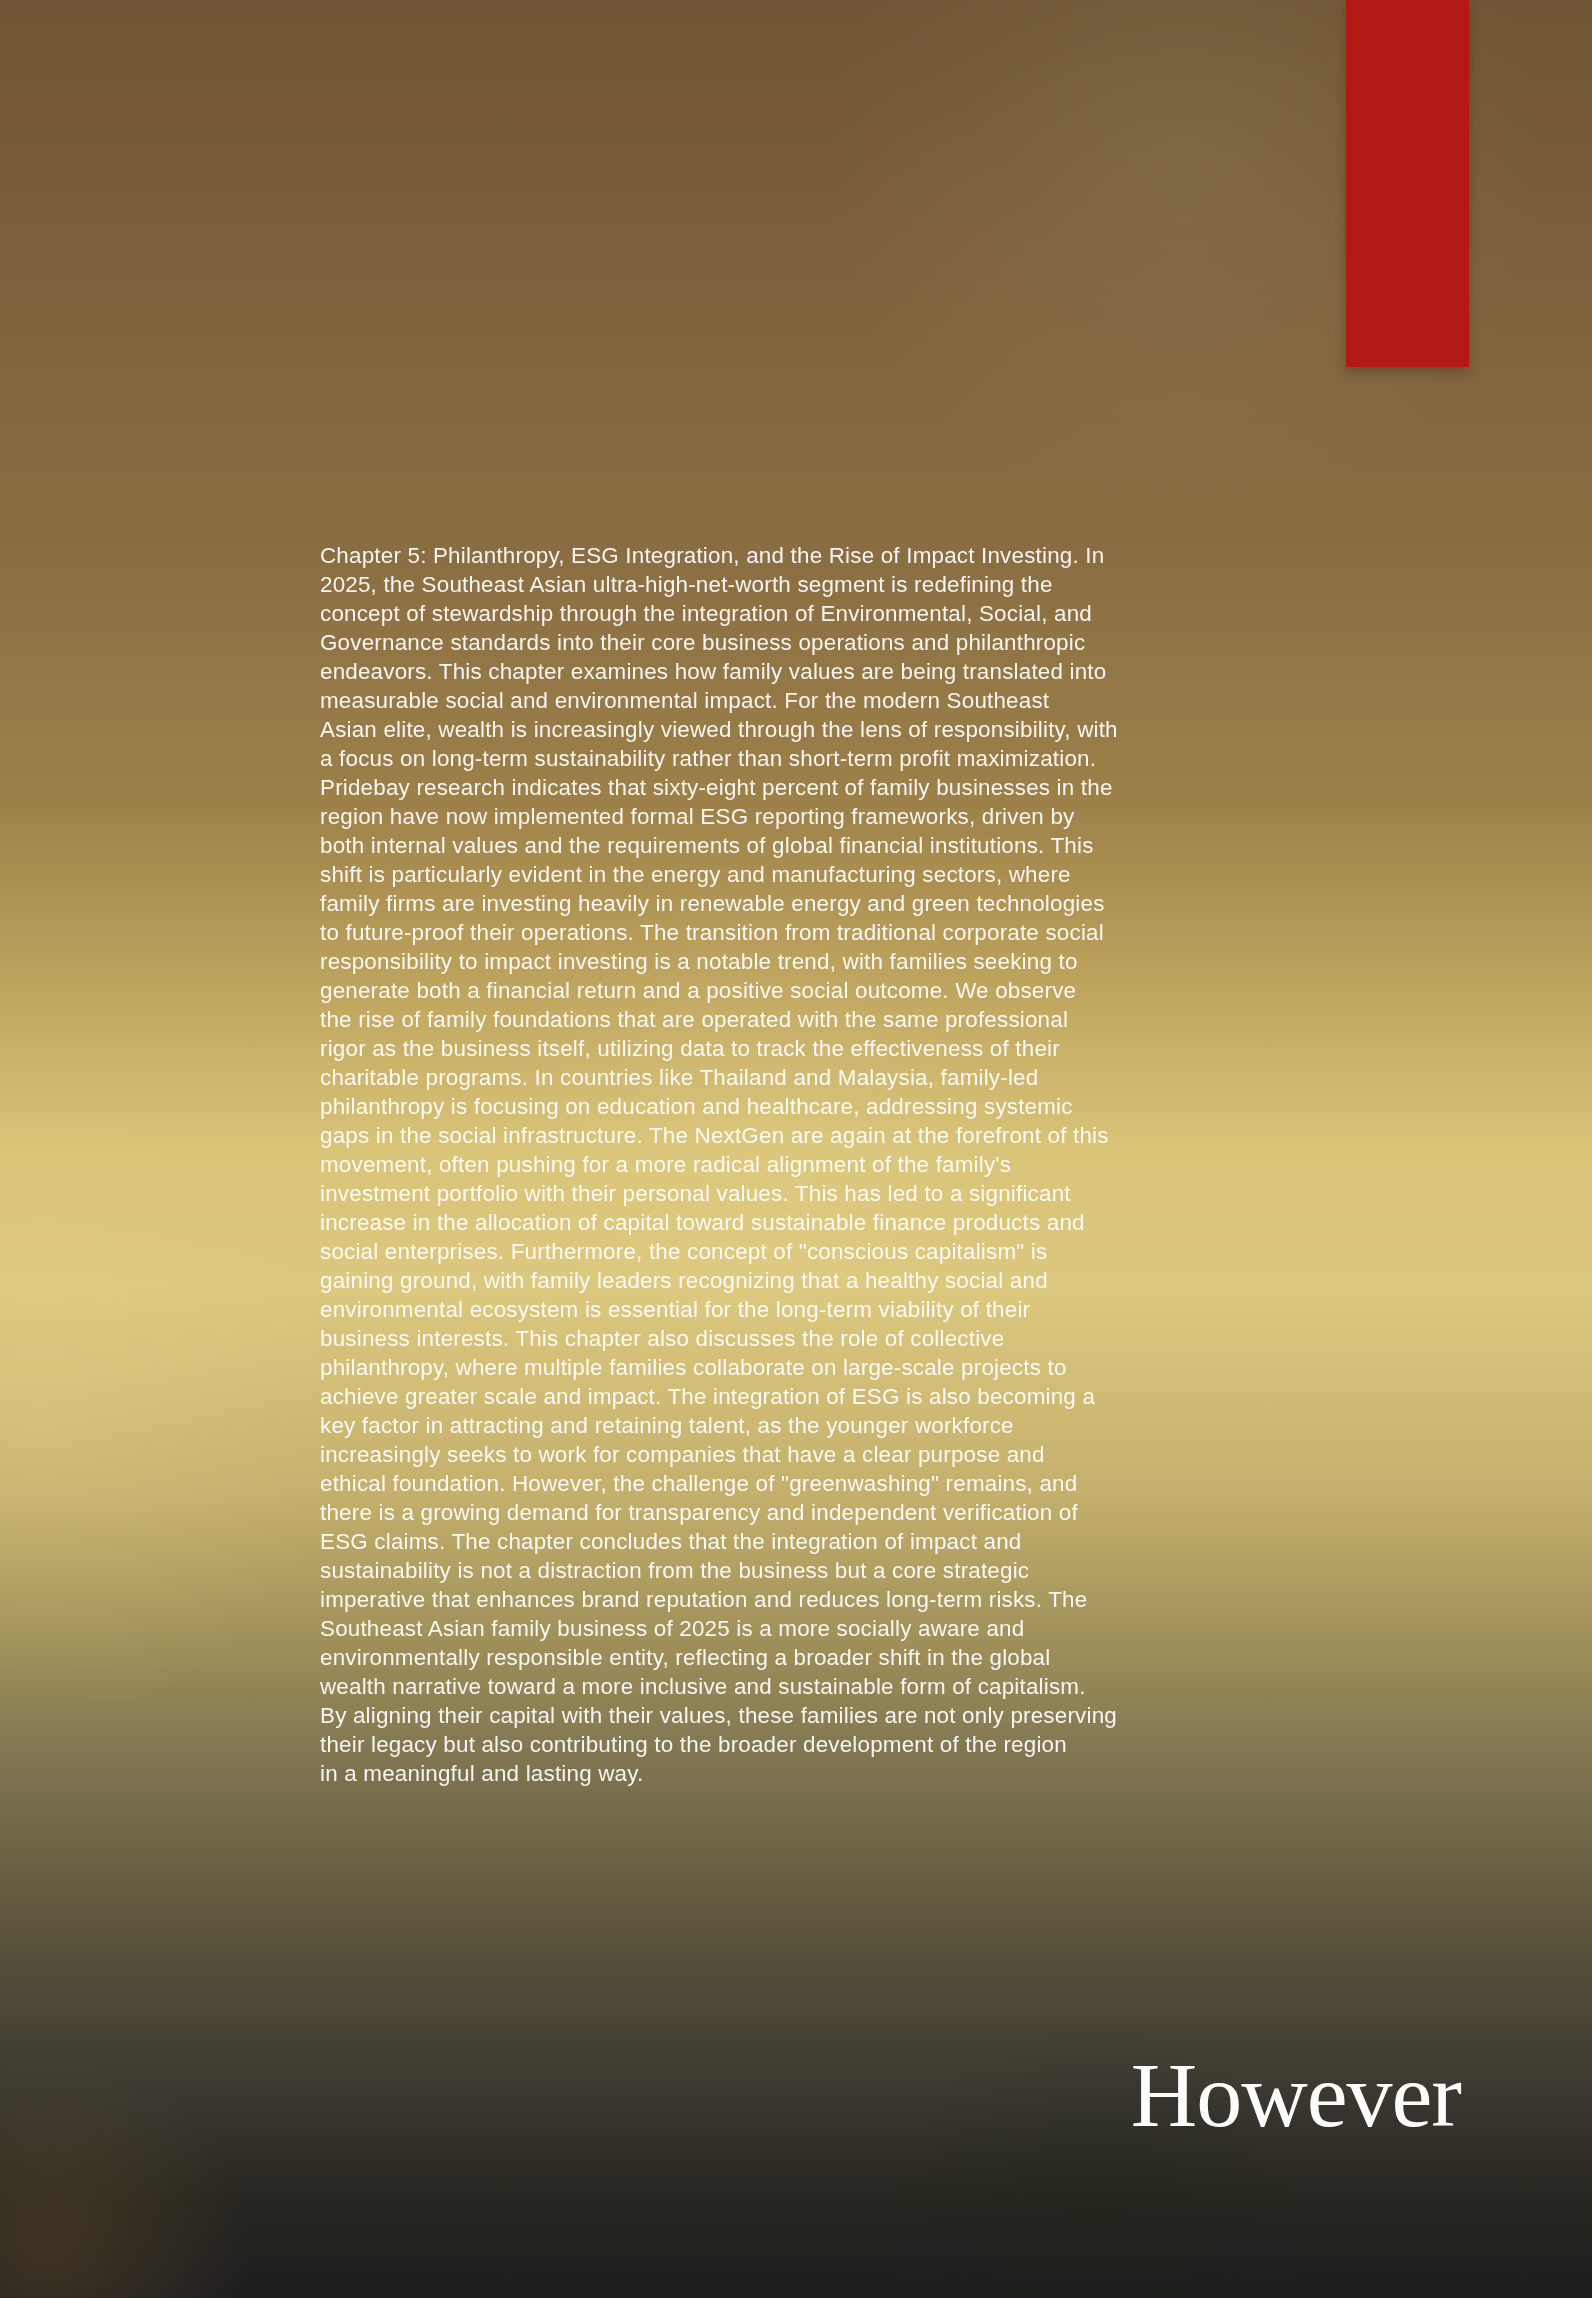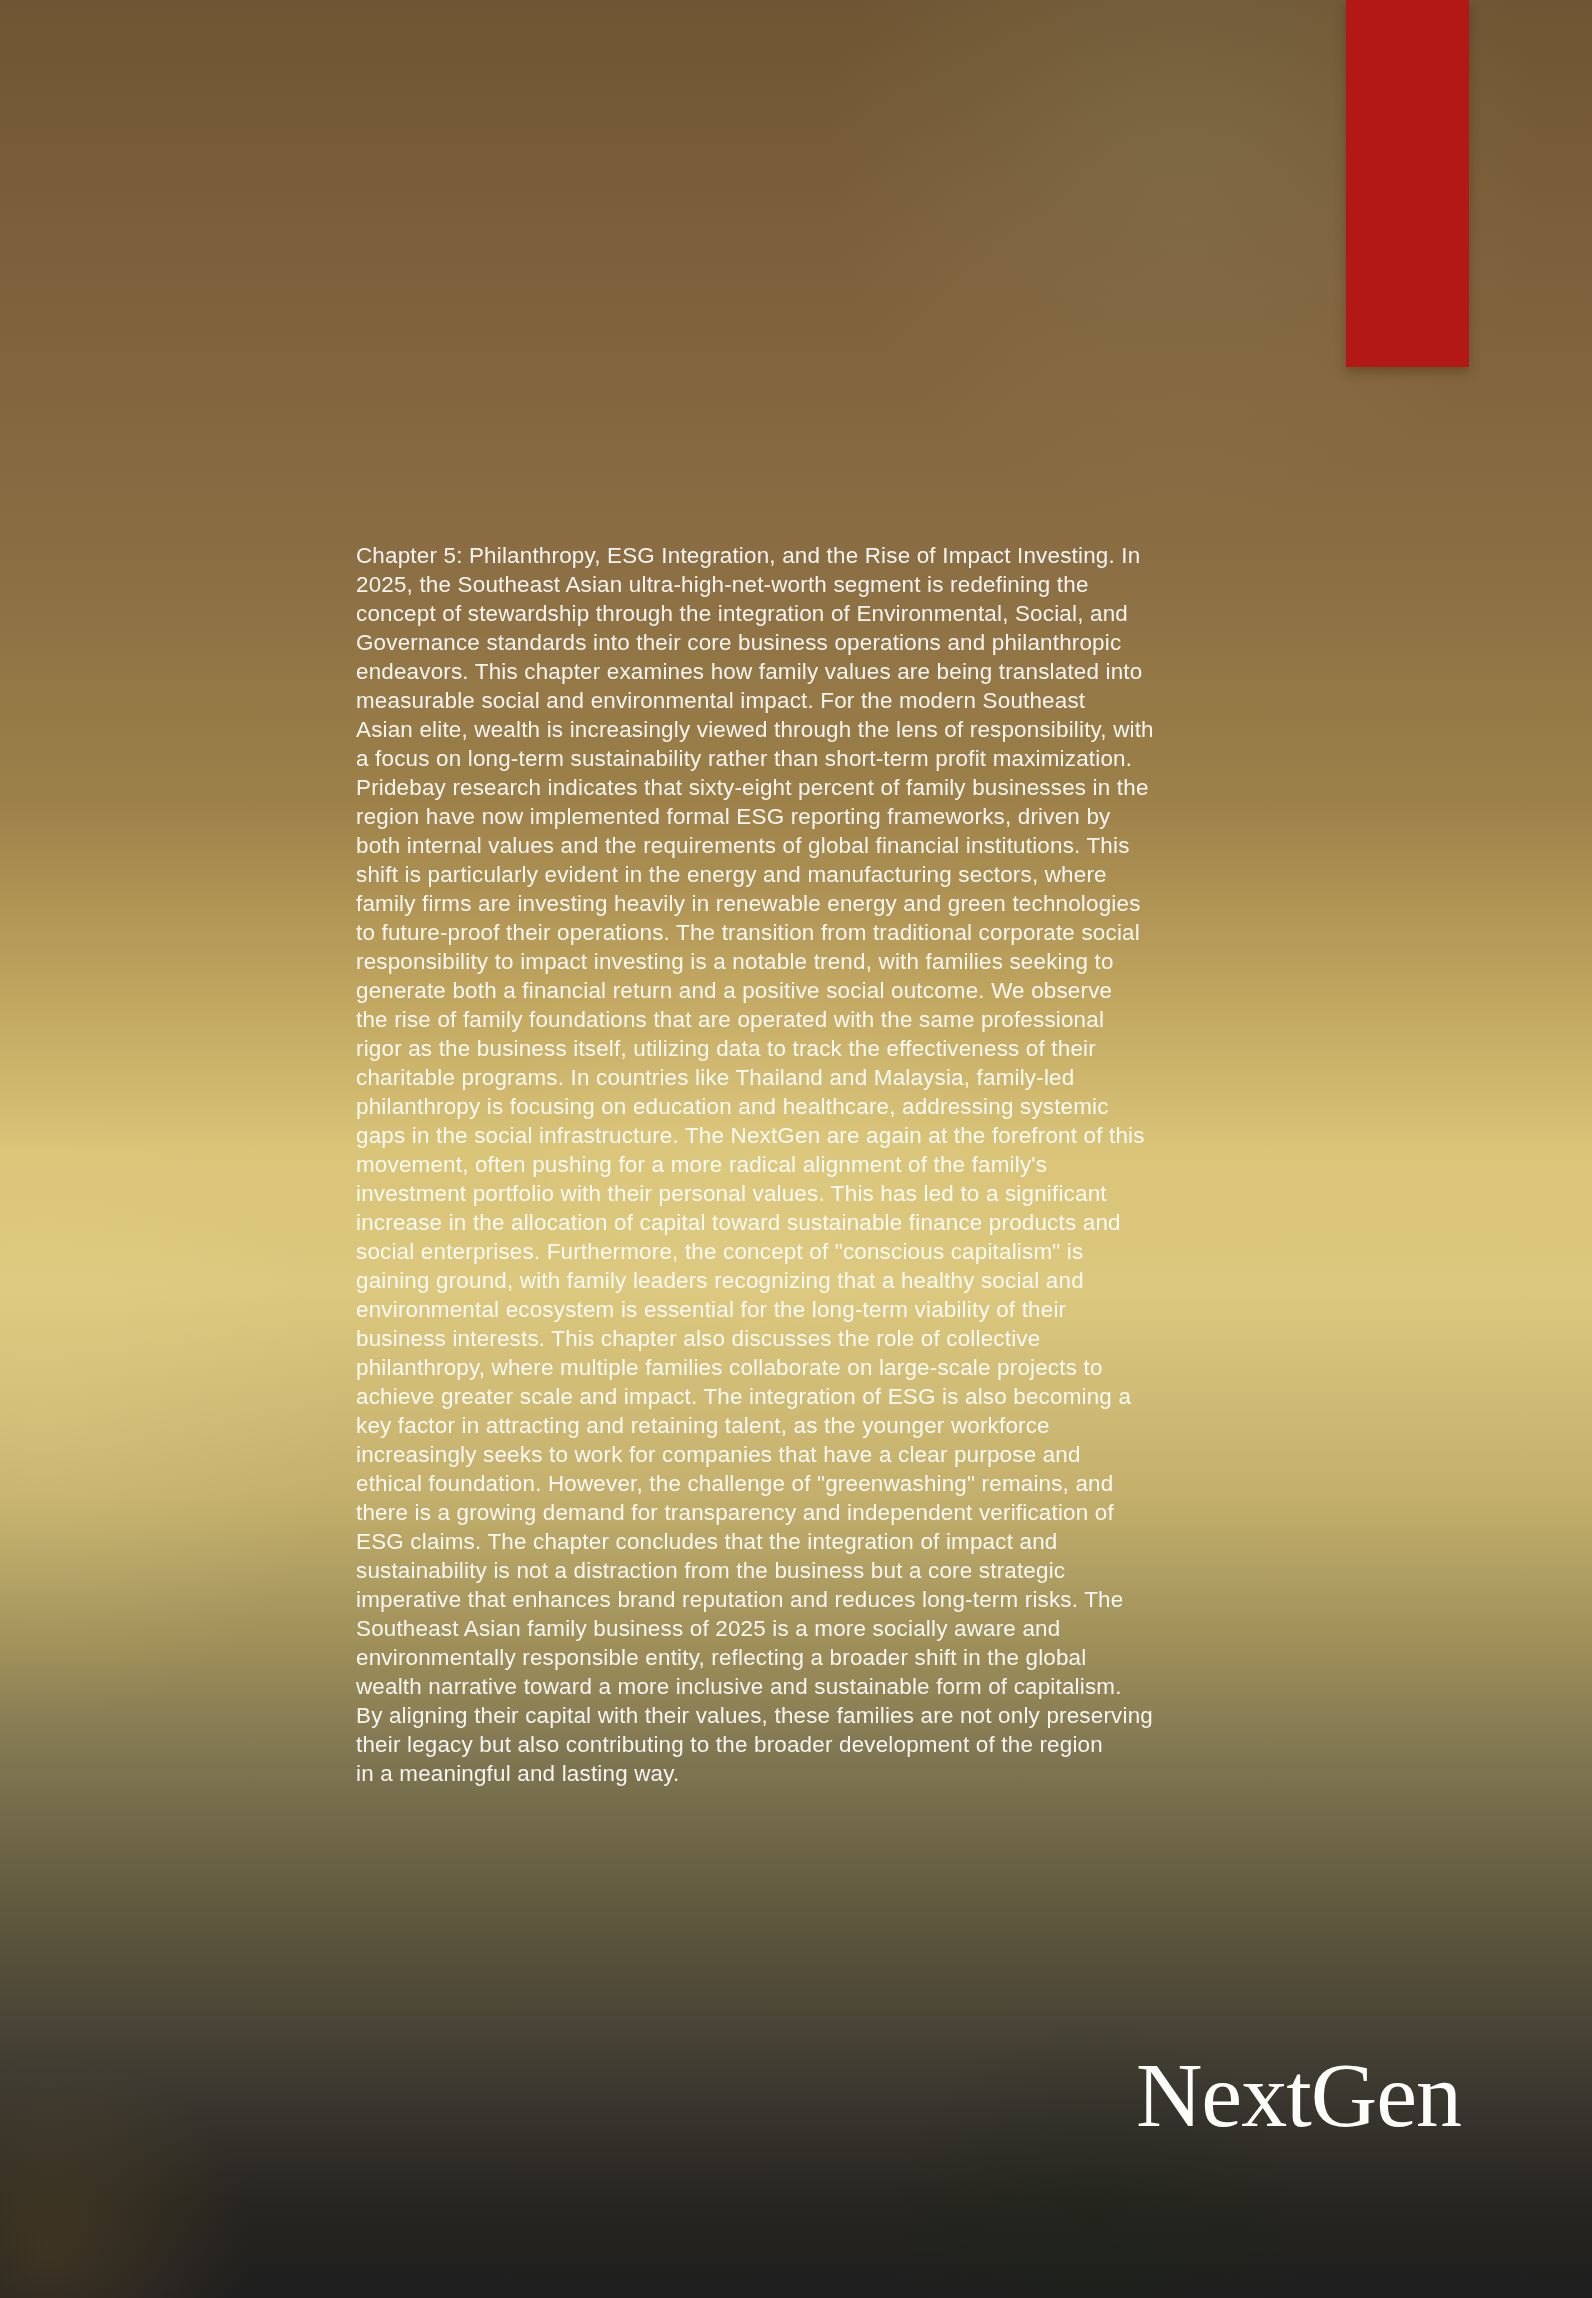--- a/index.html
+++ b/index.html
@@ -49,21 +49,20 @@
     position: absolute;
     left: 320px;
     top: 541px;
     width: 995px;
     font-size: 22.4px;
     font-weight: 300;
     line-height: 29px;
     letter-spacing: 0.2px;
     color: rgba(255,255,255,0.93);
     white-space: pre;
-    margin-left: 36px;
   }
   .brand-logo {
     position: absolute;
     right: 131px;
     top: 2042px;
     font-family: "Liberation Serif", serif;
     font-size: 92px;
     font-weight: 400;
     letter-spacing: -1px;
     color: #fcfcfa;
@@ -113,16 +112,16 @@
 ESG claims. The chapter concludes that the integration of impact and
 sustainability is not a distraction from the business but a core strategic
 imperative that enhances brand reputation and reduces long-term risks. The
 Southeast Asian family business of 2025 is a more socially aware and
 environmentally responsible entity, reflecting a broader shift in the global
 wealth narrative toward a more inclusive and sustainable form of capitalism.
 By aligning their capital with their values, these families are not only preserving
 their legacy but also contributing to the broader development of the region
 in a meaningful and lasting way.</div>
 
-  <div class="brand-logo">NextGen</div>
+  <div class="brand-logo">However</div>
 
 </div>
 
 
 </body></html>

